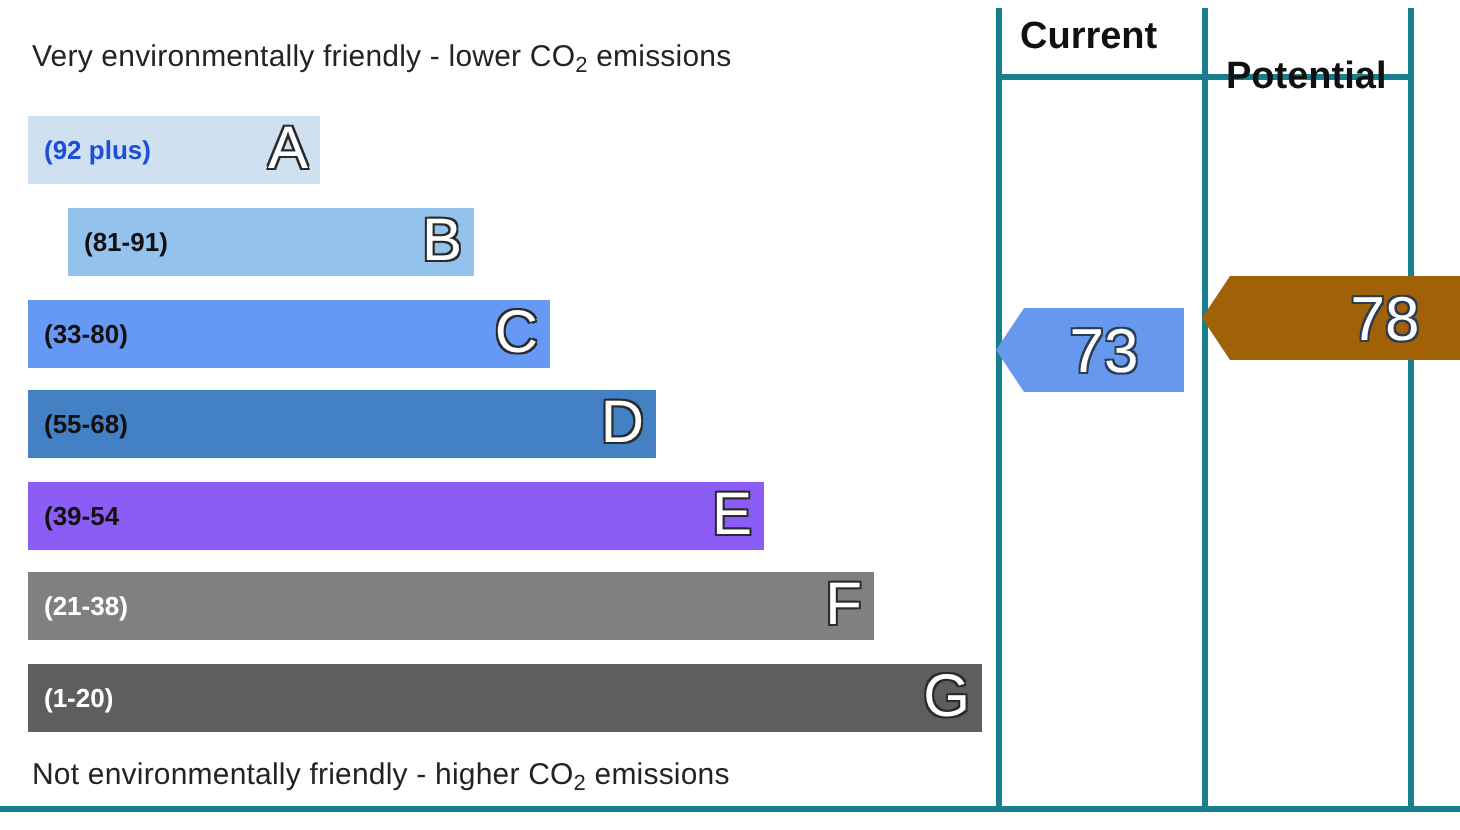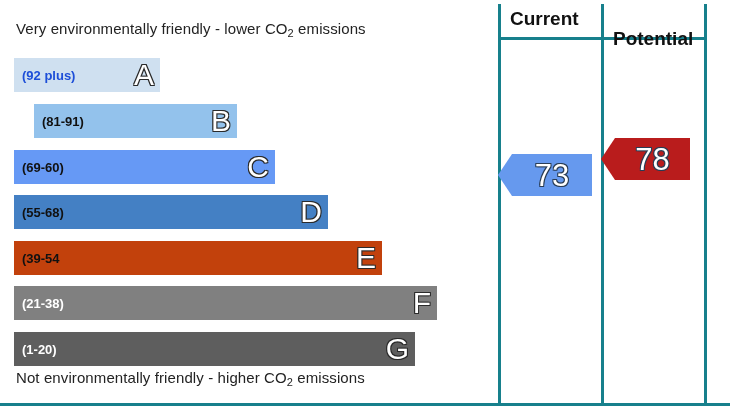--- a/index.html
+++ b/index.html
@@ -31,21 +31,21 @@
     white-space: nowrap;
     letter-spacing: 0.1px;
   }
   .caption sub {
     font-size: 11px;
     vertical-align: baseline;
     position: relative;
     top: 3px;
   }
   #caption-top  { top: 20px; }
-  #caption-bot  { top: 369px; }
+  #caption-bot  { top: 379px; }
 
   .band {
     position: absolute;
     left: 14px;
     height: 34px;
     box-sizing: border-box;
   }
   .band-range {
     position: absolute;
     left: 8px;
@@ -126,40 +126,40 @@
     <span class="band-range" style="color:#1d4ed8;">(92 plus)</span>
     <span class="band-letter">A</span>
   </div>
 
   <div class="band" id="band-b" style="top:104px; width:203px; background:#93c2ec;margin-left:20px;">
     <span class="band-range" style="color:#111111;">(81-91)</span>
     <span class="band-letter">B</span>
   </div>
 
   <div class="band" id="band-c" style="top:150px; width:261px; background:#6699f5;">
-    <span class="band-range" style="color:#111111;">(69-60)</span>
+    <span class="band-range" style="color:#111111;">(33-80)</span>
     <span class="band-letter">C</span>
   </div>
 
   <div class="band" id="band-d" style="top:195px; width:314px; background:#4480c4;">
     <span class="band-range" style="color:#111111;">(55-68)</span>
     <span class="band-letter">D</span>
   </div>
 
-  <div class="band" id="band-e" style="top:241px; width:368px; background:#c2410c;">
+  <div class="band" id="band-e" style="top:241px; width:368px; background:#8b5cf6;">
     <span class="band-range" style="color:#111111;">(39-54</span>
     <span class="band-letter">E</span>
   </div>
 
   <div class="band" id="band-f" style="top:286px; width:423px; background:#808080;">
     <span class="band-range" style="color:#ffffff;">(21-38)</span>
     <span class="band-letter">F</span>
   </div>
 
-  <div class="band" id="band-g" style="top:332px; width:401px; background:#5e5e5e;">
+  <div class="band" id="band-g" style="top:332px; width:477px; background:#5e5e5e;">
     <span class="band-range" style="color:#ffffff;">(1-20)</span>
     <span class="band-letter">G</span>
   </div>
 
   <div class="caption" id="caption-bot">
     <span>Not environmentally friendly - higher CO</span><sub>2</sub><span> emissions</span>
   </div>
 
   <div class="vline" style="left:498px; top:4px;   height:402px;"></div>
   <div class="vline" style="left:601px; top:4px;   height:402px;"></div>
@@ -168,17 +168,17 @@
   <div class="hline" style="left:601px; top:37px;  width:106px;"></div>
   <div class="hline" style="left:0px;   top:403px; width:730px;"></div>
 
   <div class="col-header" style="left:510px;">Current</div>
   <div class="col-header" style="left:613px;margin-top:20px;">Potential</div>
 
   <div class="arrow" id="arrow-current" style="left:498px; top:154px; width:94px; background:#6699ee;">
     <span class="arrow-value">73</span>
   </div>
 
-  <div class="arrow" id="arrow-potential" style="left:601px; top:138px; width:89px; background:#b91c1c;">
+  <div class="arrow" id="arrow-potential" style="left:601px; top:138px; width:89px; background:#a16207;padding-left:40px;">
     <span class="arrow-value">78</span>
   </div>
 
 </div>
 
 </body></html>

